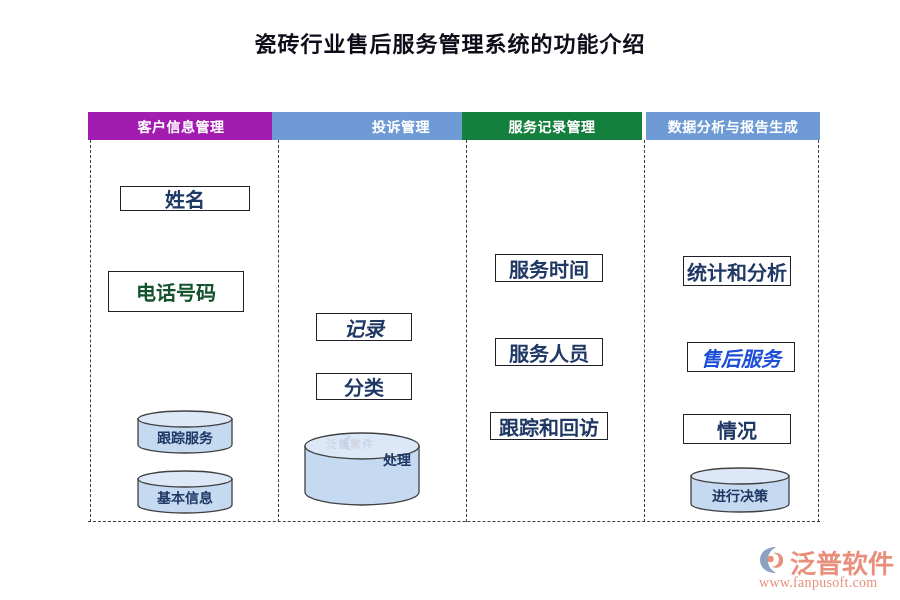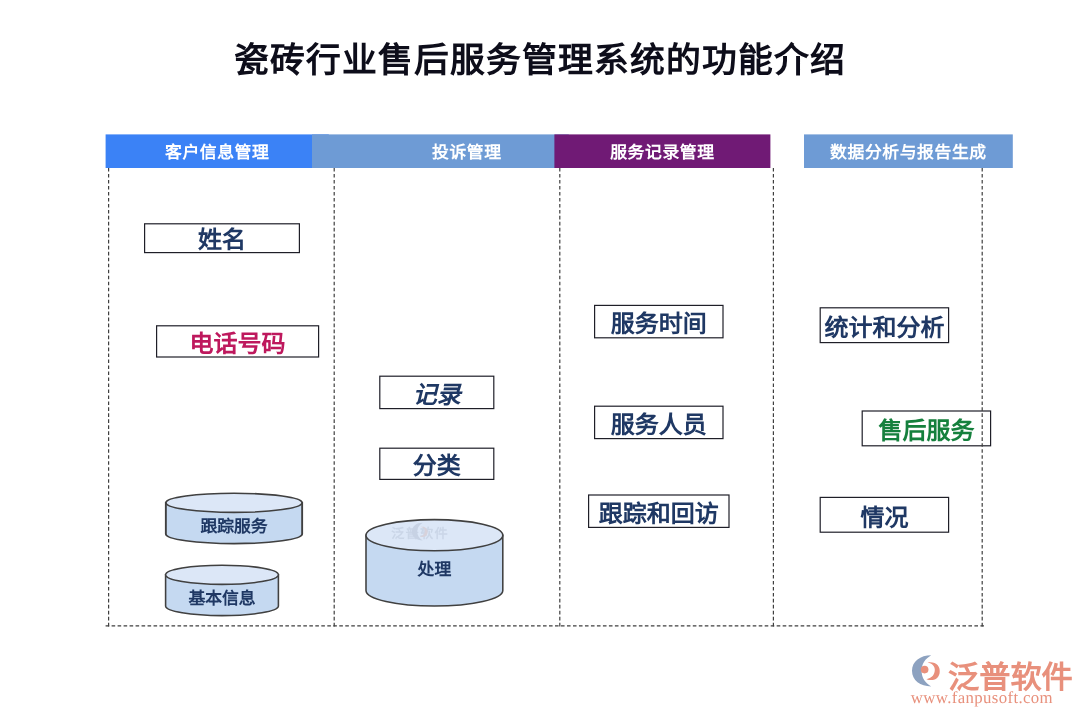--- a/index.html
+++ b/index.html
@@ -17,21 +17,21 @@
     position: relative;
   }
 
   
   .page-title {
     position: absolute;
     top: 26px;
     left: 0;
     width: 900px;
     text-align: center;
-    font-size: 29px;
+    font-size: 22px;
     font-weight: bold;
     color: #0d0d1a;
     letter-spacing: 1px;
     font-family: "Liberation Serif", "DejaVu Serif", serif;
   }
 
   
   .diagram {
     position: absolute;
     left: 88px;
@@ -175,65 +175,72 @@
   }
 </style>
 </head>
 <body>
 
 <div class="page-title">瓷砖行业售后服务管理系统的功能介绍</div>
 
 <div class="diagram">
 
   <div class="header-row">
-      <div class="col-header" style="left: 0px; width: 186px; background: #3b82f6;">客户信息管理</div>
-      <div class="col-header" style="left: 172px; width: 214px; background: rgb(110, 155, 213); padding-left: 44px;">投诉管理</div>
-      <div class="col-header" style="left: 374px; width: 180px; background: #701a75;">服务记录管理</div>
-      <div class="col-header" style="left: 558px; width: 174px; background: rgb(110, 155, 213); margin-left: 24px;">数据分析与报告生成</div>
+      <div class="col-header" style="left: 0px; width: 186px; background: #a21caf;">客户信息管理</div>
+      <div class="col-header" style="left: 184px; width: 214px; background: rgb(110, 155, 213); padding-left: 44px;">投诉管理</div>
+      <div class="col-header" style="left: 374px; width: 180px; background: #15803d;">服务记录管理</div>
+      <div class="col-header" style="left: 558px; width: 174px; background: rgb(110, 155, 213);">数据分析与报告生成</div>
     </div>
   <div class="body-area">
     <div class="bottom-line"></div>
   <div class="node-box" style="left: 32px; top: 46px; width: 130px; height: 25px; border-color: rgb(31, 31, 40); color: rgb(31, 56, 100);">姓名</div>
-      <div class="node-box" style="left: 42px; top: 131px; width: 136px; height: 27px; border-color: rgb(31, 31, 40); color: #be185d;">电话号码</div>
-      <div class="node-cyl" style="left: 49px; top: 271px; width: 116px; height: 42px;">
+      <div class="node-box" style="left: 20px; top: 131px; width: 136px; height: 41px; border-color: rgb(31, 31, 40); color: #14532d;">电话号码</div>
+      <div class="node-cyl" style="left: 49px; top: 271px; width: 96px; height: 42px;">
         <svg viewBox="0 0 96 42" preserveAspectRatio="none">
           <path d="M1,8 L1,34 A47,8 0 0 0 95,34 L95,8 Z" fill="#C5D9F1" stroke="#404040" stroke-width="1.3"></path>
           <ellipse cx="48" cy="8" rx="47" ry="8" fill="#DCE7F7" stroke="#404040" stroke-width="1.3"></ellipse>
         </svg>
         <div class="cyl-label" style="top: 16px; color: rgb(31, 56, 100);">跟踪服务</div>
       </div>
       <div class="node-cyl" style="left: 49px; top: 331px; width: 96px; height: 42px;">
         <svg viewBox="0 0 96 42" preserveAspectRatio="none">
           <path d="M1,8 L1,34 A47,8 0 0 0 95,34 L95,8 Z" fill="#C5D9F1" stroke="#404040" stroke-width="1.3"></path>
           <ellipse cx="48" cy="8" rx="47" ry="8" fill="#DCE7F7" stroke="#404040" stroke-width="1.3"></ellipse>
         </svg>
         <div class="cyl-label" style="top: 16px; color: rgb(31, 56, 100);">基本信息</div>
       </div>
       <div class="node-box" style="left: 228px; top: 173px; width: 96px; height: 28px; border-color: rgb(31, 31, 40); color: rgb(31, 56, 100); font-style: italic;">记录</div>
       <div class="node-box" style="left: 228px; top: 233px; width: 96px; height: 27px; border-color: rgb(31, 31, 40); color: rgb(31, 56, 100);">分类</div>
       <div class="node-cyl" style="left: 216px; top: 293px; width: 116px; height: 72px;">
         <svg viewBox="0 0 116 72" preserveAspectRatio="none">
           <path d="M1,13 L1,59 A57,13 0 0 0 115,59 L115,13 Z" fill="#C5D9F1" stroke="#404040" stroke-width="1.3"></path>
           <ellipse cx="58" cy="13" rx="57" ry="13" fill="#DCE7F7" stroke="#404040" stroke-width="1.3"></ellipse>
         </svg>
-        <div class="cyl-label" style="top: 30px; color: rgb(31, 56, 100);">处理</div>
+        <div class="cyl-label" style="top: 16px; color: rgb(31, 56, 100); margin-left: 35px;">处理</div>
         <div class="mini-wm" style="left: 22px; top: 2px;">
           <svg width="14" height="13" viewBox="0 0 30 28">
             <path d="M3 14 C3 6 10 1 19 1 C14 4 11 8 11 14 C11 20 14 24 19 27 C10 27 3 22 3 14 Z" fill="#7f8ca6"></path>
             <path d="M16 7 C23 6 27 10 26 16 C25 21 20 23 15 21 C20 20 22 17 22 13 C22 10 20 8 16 7 Z" fill="#c98a7b"></path>
           </svg>
           <span class="wm-text">泛普软件</span>
         </div>
       </div>
       <div class="node-box" style="left: 407px; top: 114px; width: 108px; height: 28px; border-color: rgb(31, 31, 40); color: rgb(31, 56, 100);">服务时间</div>
       <div class="node-box" style="left: 402px; top: 272px; width: 118px; height: 28px; border-color: rgb(31, 31, 40); color: rgb(31, 56, 100);">跟踪和回访</div>
       <div class="node-box" style="left: 407px; top: 198px; width: 108px; height: 28px; border-color: rgb(31, 31, 40); color: rgb(31, 56, 100);">服务人员</div>
       <div class="node-box" style="left: 595px; top: 116px; width: 108px; height: 30px; border-color: rgb(31, 31, 40); color: rgb(31, 56, 100);">统计和分析</div>
-      <div class="node-box" style="left: 630px; top: 202px; width: 108px; height: 30px; border-color: rgb(31, 31, 40); color: #15803d;">售后服务</div>
+      <div class="node-box" style="left: 599px; top: 202px; width: 108px; height: 30px; border-color: rgb(31, 31, 40); color: #1d4ed8; font-style: italic;">售后服务</div>
       <div class="node-box" style="left: 595px; top: 274px; width: 108px; height: 30px; border-color: rgb(31, 31, 40); color: rgb(31, 56, 100);">情况</div>
+      <div class="node-cyl" style="left: 602px; top: 328px; width: 100px; height: 44px;">
+        <svg viewBox="0 0 100 44" preserveAspectRatio="none">
+          <path d="M1,8 L1,36 A49,8 0 0 0 99,36 L99,8 Z" fill="#C5D9F1" stroke="#404040" stroke-width="1.3"></path>
+          <ellipse cx="50" cy="8" rx="49" ry="8" fill="#DCE7F7" stroke="#404040" stroke-width="1.3"></ellipse>
+        </svg>
+        <div class="cyl-label" style="top: 17px; color: rgb(31, 56, 100);">进行决策</div>
+      </div>
       <div class="vline" style="left: 2px; border-left-color: rgb(63, 63, 63);"></div>
       <div class="vline" style="left: 190px; border-left-color: rgb(63, 63, 63);"></div>
       <div class="vline" style="left: 378px; border-left-color: rgb(63, 63, 63);"></div>
       <div class="vline" style="left: 556px; border-left-color: rgb(63, 63, 63);"></div>
       <div class="vline" style="left: 730px; border-left-color: rgb(63, 63, 63);"></div>
     </div>
 
 </div>
 
 <div class="brand">

